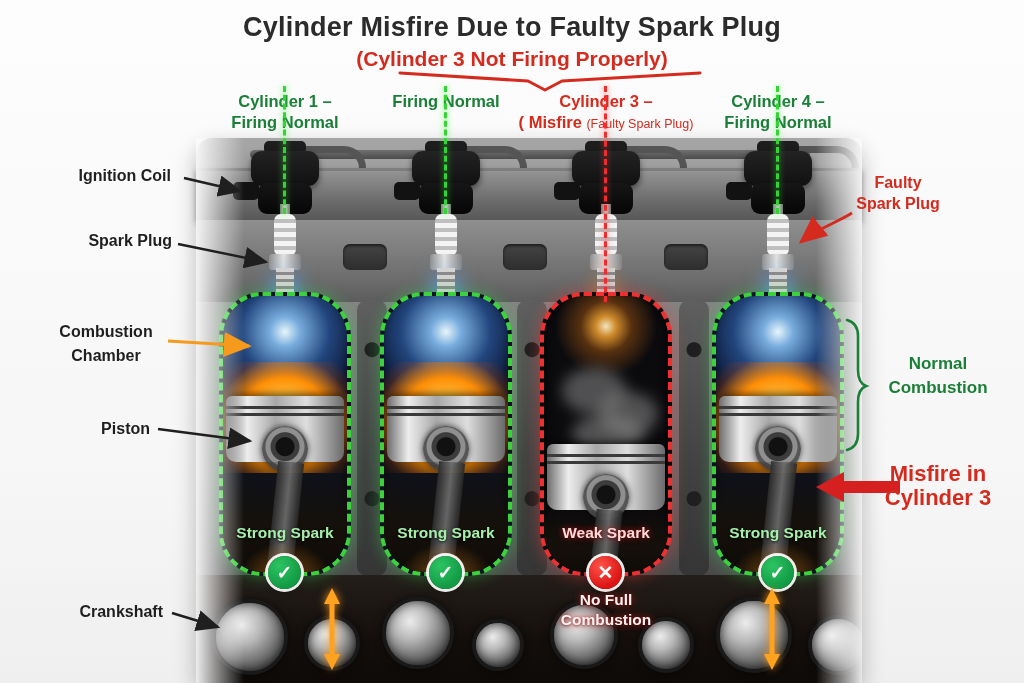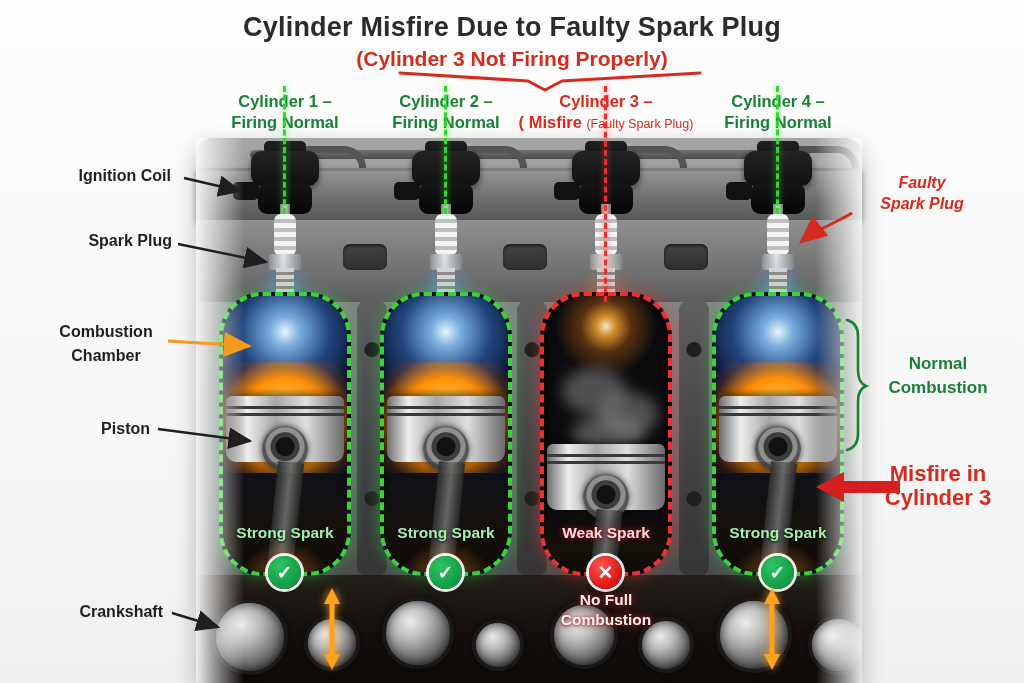--- a/index.html
+++ b/index.html
@@ -121,21 +121,20 @@
 <div class="canvas">
 
   <div class="title">Cylinder Misfire Due to Faulty Spark Plug</div>
   <div class="subtitle">(Cylinder 3 Not Firing Properly)</div>
 
   <div class="colhead normal" style="left:185px;">
     <div>Cylinder 1 –</div>
     <div>Firing Normal</div>
   </div>
   <div class="colhead normal" style="left:346px;">
-    <div>Cylinder 2 –</div>
     <div>Firing Normal</div>
   </div>
   <div class="colhead misfire" style="left:506px;">
     <div>Cylinder 3 –</div>
     <div><span>( Misfire </span><span class="small">(Faulty Spark Plug)</span></div>
   </div>
   <div class="colhead normal" style="left:678px;">
     <div>Cylinder 4 –</div>
     <div>Firing Normal</div>
   </div>
@@ -309,21 +308,21 @@
 
   <div class="lbl right-align" style="left:31px;top:165px;width:140px;">Ignition Coil</div>
   <div class="lbl right-align" style="left:52px;top:230px;width:120px;">Spark Plug</div>
   <div class="lbl center" style="left:50px;top:320px;width:112px;line-height:24px;">
     <div>Combustion</div>
     <div>Chamber</div>
   </div>
   <div class="lbl right-align" style="left:30px;top:418px;width:120px;">Piston</div>
   <div class="lbl right-align" style="left:43px;top:601px;width:120px;">Crankshaft</div>
 
-  <div class="lbl red center" style="left:866px;top:172px;width:112px;line-height:21px;font-style:italic;">
+  <div class="lbl red center" style="left:842px;top:172px;width:112px;line-height:21px;">
     <div>Faulty</div>
     <div>Spark Plug</div>
   </div>
   <div class="lbl green center" style="left:872px;top:352px;width:132px;line-height:24px;">
     <div>Normal</div>
     <div>Combustion</div>
   </div>
   <div class="lbl big-red center" style="left:872px;top:462px;width:132px;line-height:24px;">
     <div>Misfire in</div>
     <div>Cylinder 3</div>

